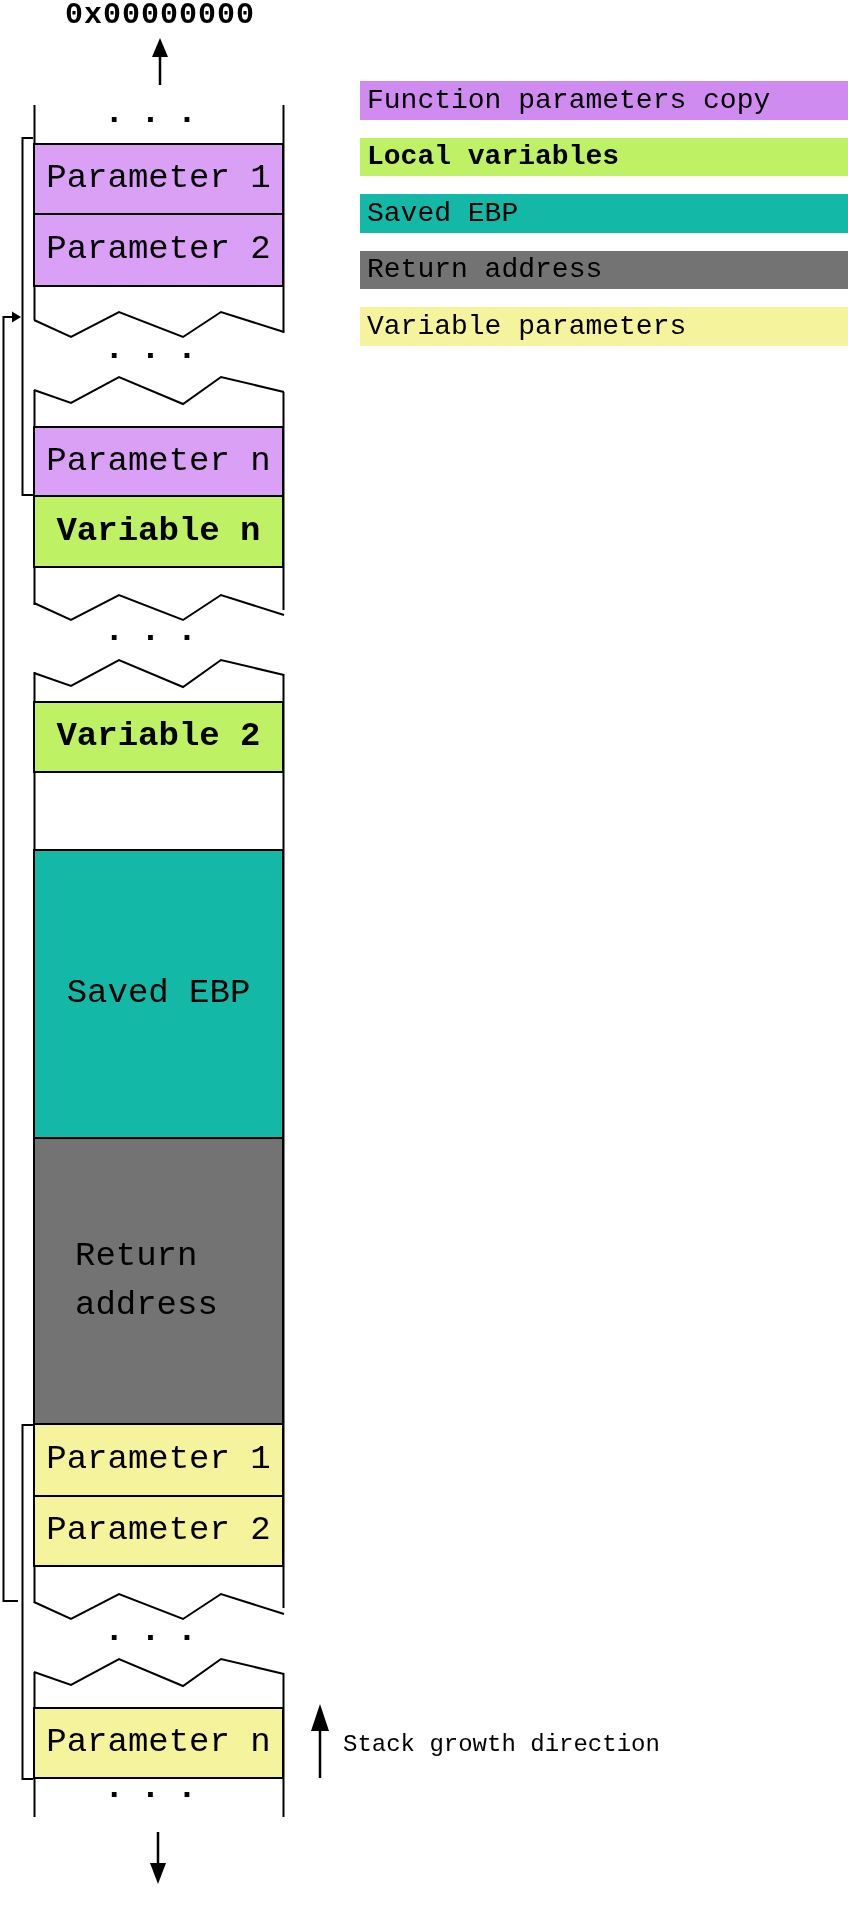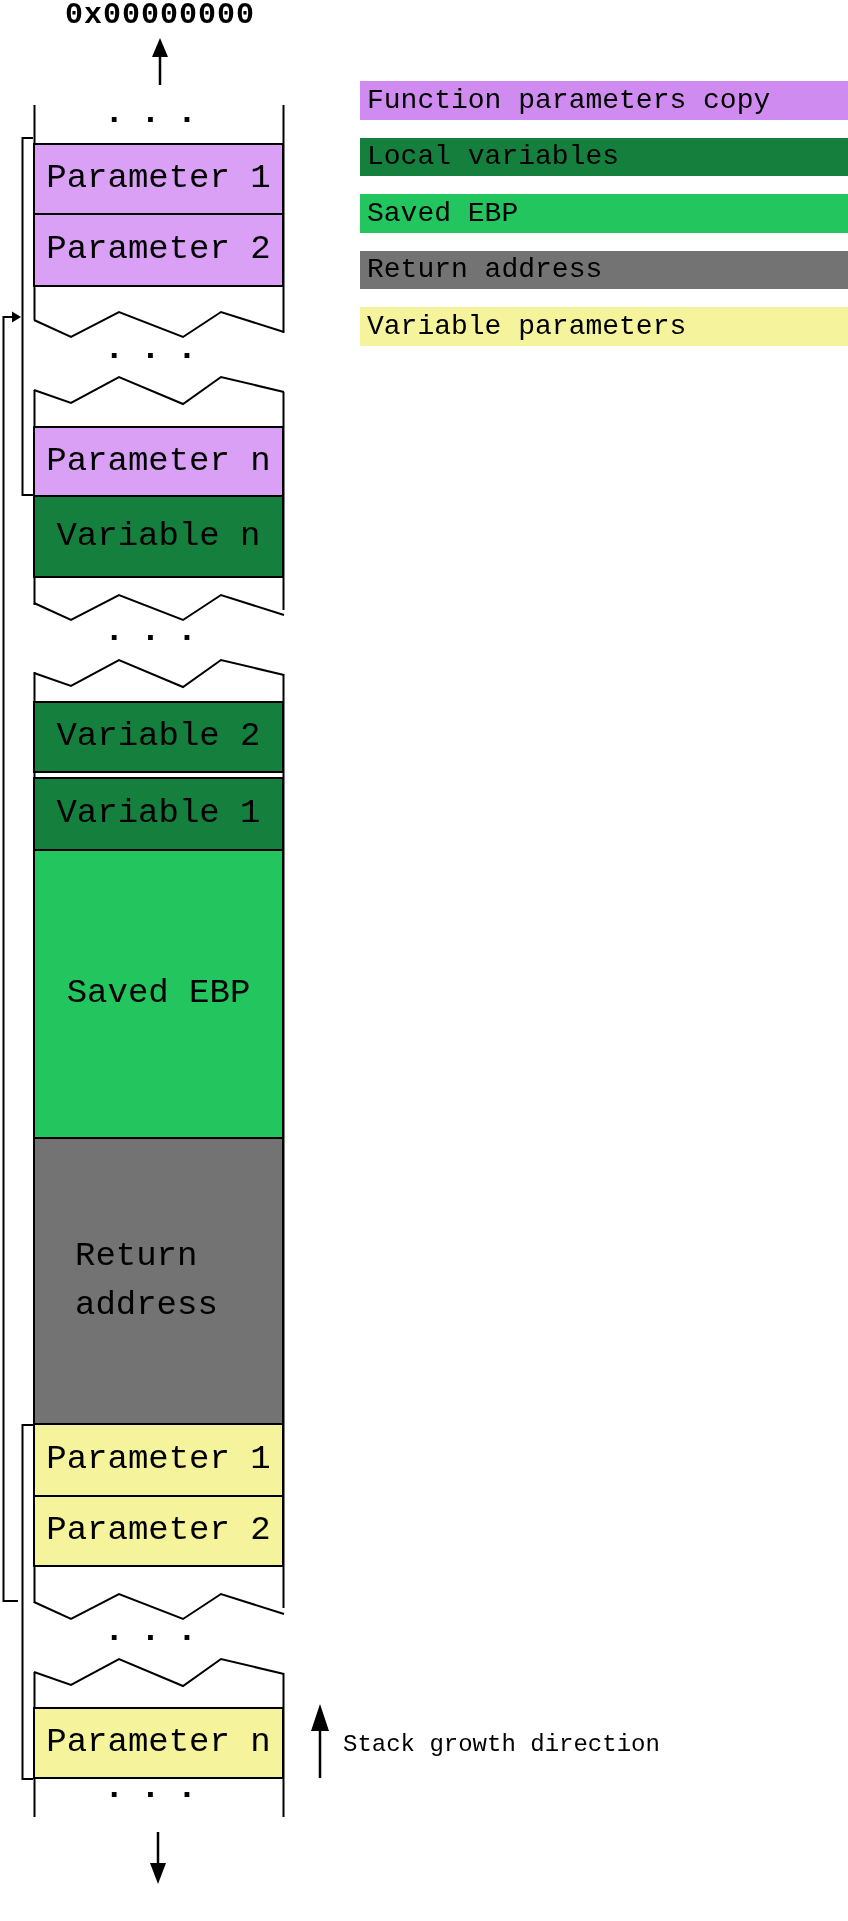--- a/index.html
+++ b/index.html
@@ -14,22 +14,22 @@
     font-size:30px; font-weight:bold; letter-spacing:1px;
     text-align:center; width:280px;
   }
   .stack{position:absolute; left:33px; top:105px; width:251px; height:1712px;}
   .sbox{
     position:absolute; left:0; width:251px; box-sizing:border-box;
     border:2px solid #000; display:flex; align-items:center; justify-content:center;
     font-size:34px; line-height:1.45;
   }
   .bg-purple{background:#d9a0f6;}
-  .bg-salmon{background:#15803d;}
-  .bg-blue{background:#22c55e;}
+  .bg-salmon{background:#bef264;font-weight:bold;}
+  .bg-blue{background:#14b8a6;}
   .bg-green{background:#737373;}
   .bg-yellow{background:#f5f49c;}
   .lg-purple{background:#cf8bef;}
   .dots{
     position:absolute; left:0; width:251px; height:36px;
     font-size:34px; font-weight:bold; letter-spacing:16px;
     text-align:center; line-height:34px;
   }
   .legend{
     position:absolute; left:360px; top:81px; width:488px;
@@ -113,23 +113,22 @@
 
     <div class="dots" style="top:-9px;">...</div>
     <div class="dots" style="top:227px;">...</div>
     <div class="dots" style="top:509px;">...</div>
     <div class="dots" style="top:1509px;">...</div>
     <div class="dots" style="top:1666px;">...</div>
 
     <div class="sbox bg-purple" style="top:38px;   height:72px;">Parameter 1</div>
     <div class="sbox bg-purple" style="top:108px;  height:74px;">Parameter 2</div>
     <div class="sbox bg-purple" style="top:321px;  height:71px;">Parameter n</div>
-    <div class="sbox bg-salmon" style="top:390px;  height:83px;">Variable n</div>
+    <div class="sbox bg-salmon" style="top:390px;  height:73px;">Variable n</div>
     <div class="sbox bg-salmon" style="top:596px;  height:72px;">Variable 2</div>
-    <div class="sbox bg-salmon" style="top:672px;  height:74px;">Variable 1</div>
     <div class="sbox bg-blue" style="top:744px;  height:290px;">Saved EBP</div>
     <div class="sbox bg-green" style="top:1032px; height:288px; padding:0 40px;">Return address</div>
     <div class="sbox bg-yellow" style="top:1318px; height:74px;">Parameter 1</div>
     <div class="sbox bg-yellow" style="top:1390px; height:72px;">Parameter 2</div>
     <div class="sbox bg-yellow" style="top:1602px; height:72px;">Parameter n</div>
   </div>
 
   <div class="legend">
     <div class="legend-row lg-purple">Function parameters copy</div>
     <div class="legend-row bg-salmon">Local variables</div>

